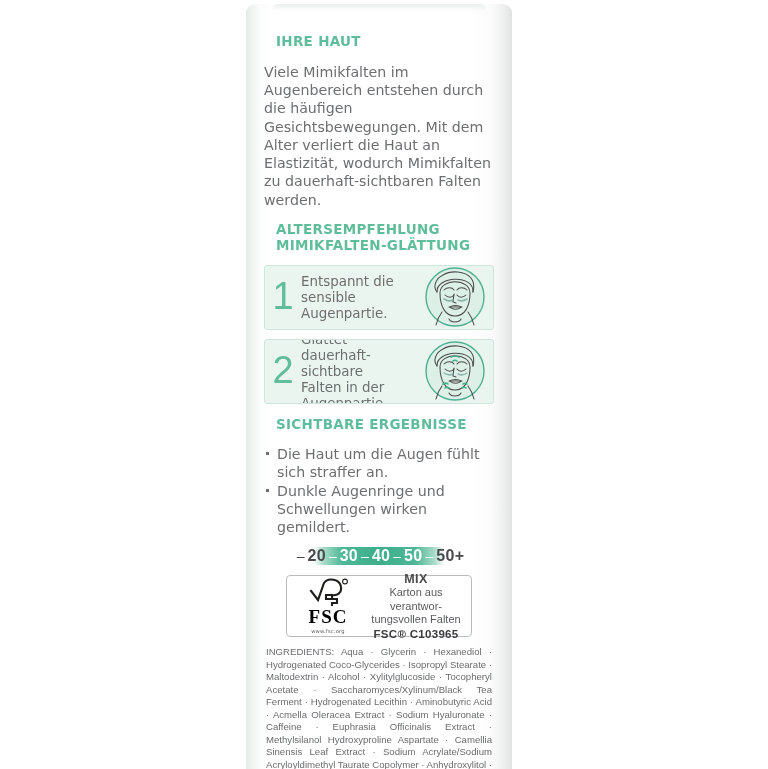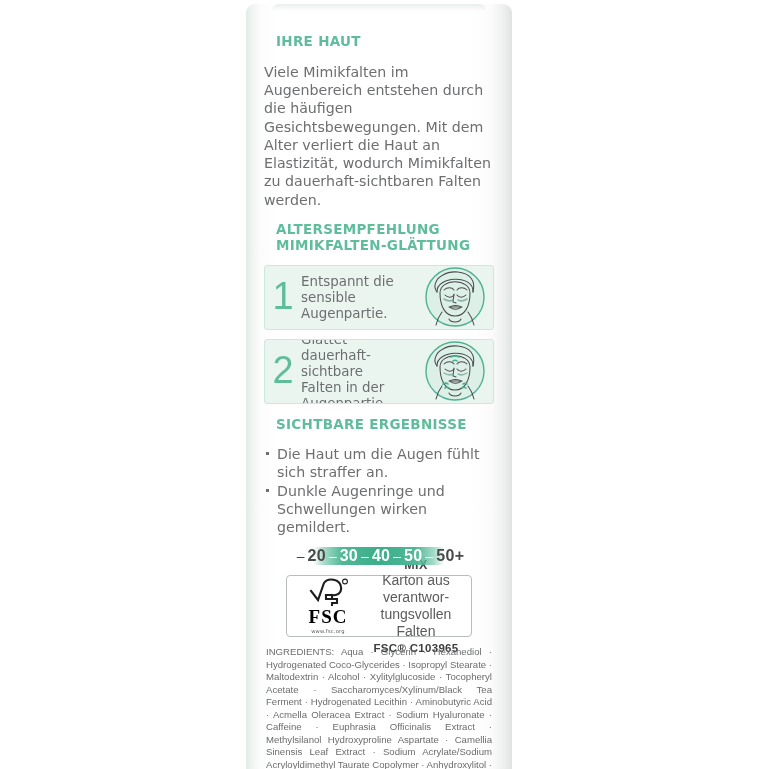--- a/index.html
+++ b/index.html
@@ -208,21 +208,21 @@
     padding-right: 4px;
   }
   #fsc-mix {
     font-family: "Liberation Sans", sans-serif;
     font-size: 12.5px;
     font-weight: bold;
     letter-spacing: 0.5px;
   }
   .fsc-line {
     font-family: "Liberation Sans", sans-serif;
-    font-size: 14px;
+    font-size: 11px;
     line-height: 1.22;
     color: #5a5b5d;
   }
   #fsc-code {
     font-family: Liberation Sans, sans-serif;
     font-size: 11.5px;
     font-weight: bold;
     letter-spacing: 0.3px;
     margin-top: 2px;
     color: #3d3d3f;

